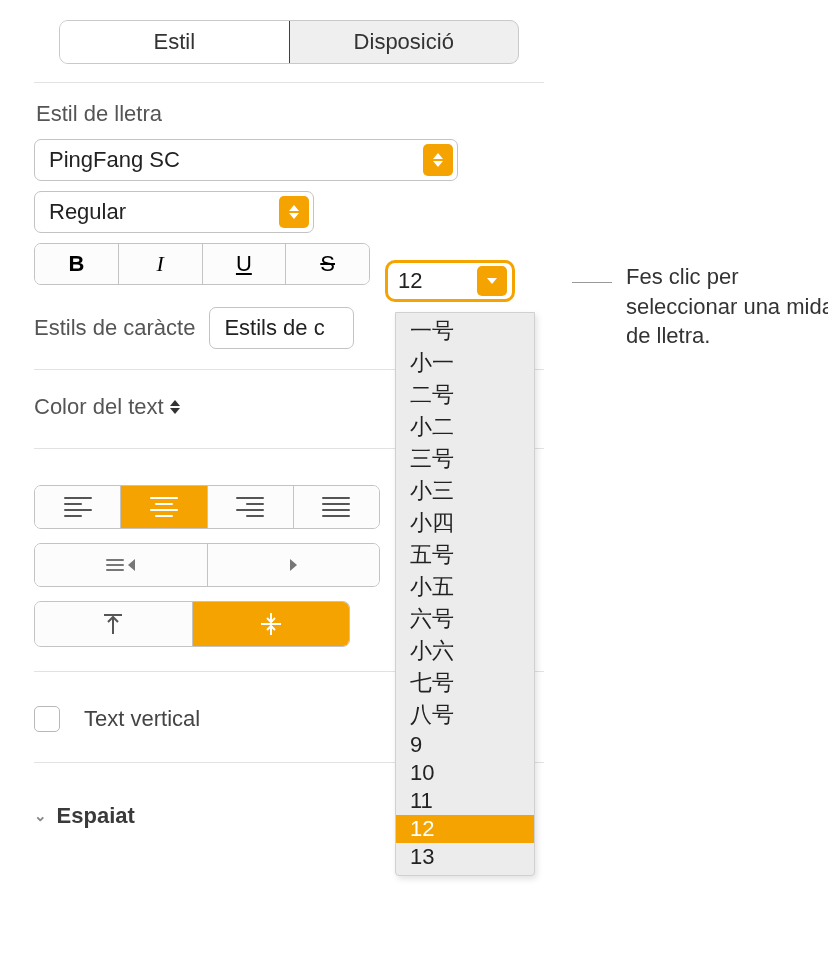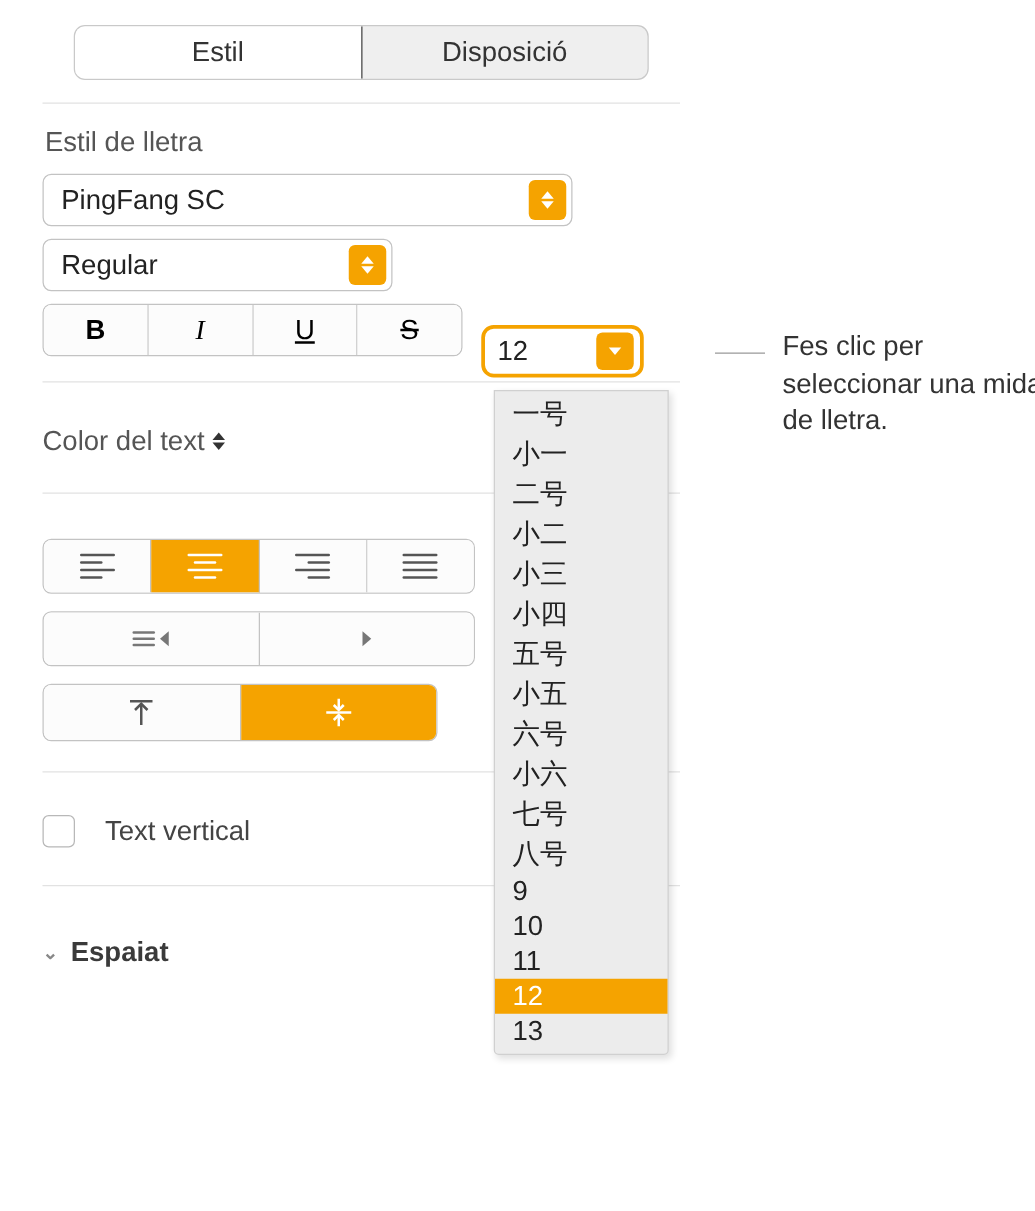--- a/index.html
+++ b/index.html
@@ -127,21 +127,21 @@
   .biu-btn:last-child{border-right:none;}
   .bold{font-weight:800;}
   .ital{font-style:italic;font-family:Georgia,serif;}
   .under{text-decoration:underline;}
   .strike{text-decoration:line-through;}
 
   .char-row { display:flex; align-items:center; gap:14px; margin-top:22px; }
 
   .color-row {
     display:flex; align-items:center; gap:6px;
-    margin-top:34px; font-size:22px; color:#555;
+    margin-top:24px; font-size:22px; color:#555;
   }
   .mini-ud { display:flex; flex-direction:column; gap:2px; }
 
   .align-group {
     display:flex;
     width:346px;
     height:44px;
     border:1px solid #c3c3c3;
     border-radius:7px;
     overflow:hidden;
@@ -271,20 +271,26 @@
     </div>
   </div>
 
   <div class="biu-group">
     <div class="biu-btn bold">B</div>
     <div class="biu-btn ital">I</div>
     <div class="biu-btn under">U</div>
     <div class="biu-btn strike">S</div>
   </div>
 
+  <div class="char-row">
+    <div style="font-size:22px;color:#555;">Estils de caràcte</div>
+    <div class="popup" style="width:145px;padding-right:10px;">
+      <span>Estils de c</span>
+    </div>
+  </div>
 
   <div class="hr" style="margin-top:20px;"></div>
 
   <div class="color-row">
     <span>Color del text</span>
     <div class="mini-ud">
       <div class="tri-up-k"></div>
         <div class="tri-down-k"></div>
     </div>
   </div>
@@ -380,20 +386,21 @@
   <div class="font-size-btn">
     <div class="tri-down-w"></div>
   </div>
 </div>
 
 <div class="size-menu" id="size-menu">
     <div class="size-item">一号</div>
     <div class="size-item">小一</div>
     <div class="size-item">二号</div>
     <div class="size-item">小二</div>
+    <div class="size-item">三号</div>
     <div class="size-item">小三</div>
     <div class="size-item">小四</div>
     <div class="size-item">五号</div>
     <div class="size-item">小五</div>
     <div class="size-item">六号</div>
     <div class="size-item">小六</div>
     <div class="size-item">七号</div>
     <div class="size-item">八号</div>
     <div class="size-item">9</div>
     <div class="size-item">10</div>

